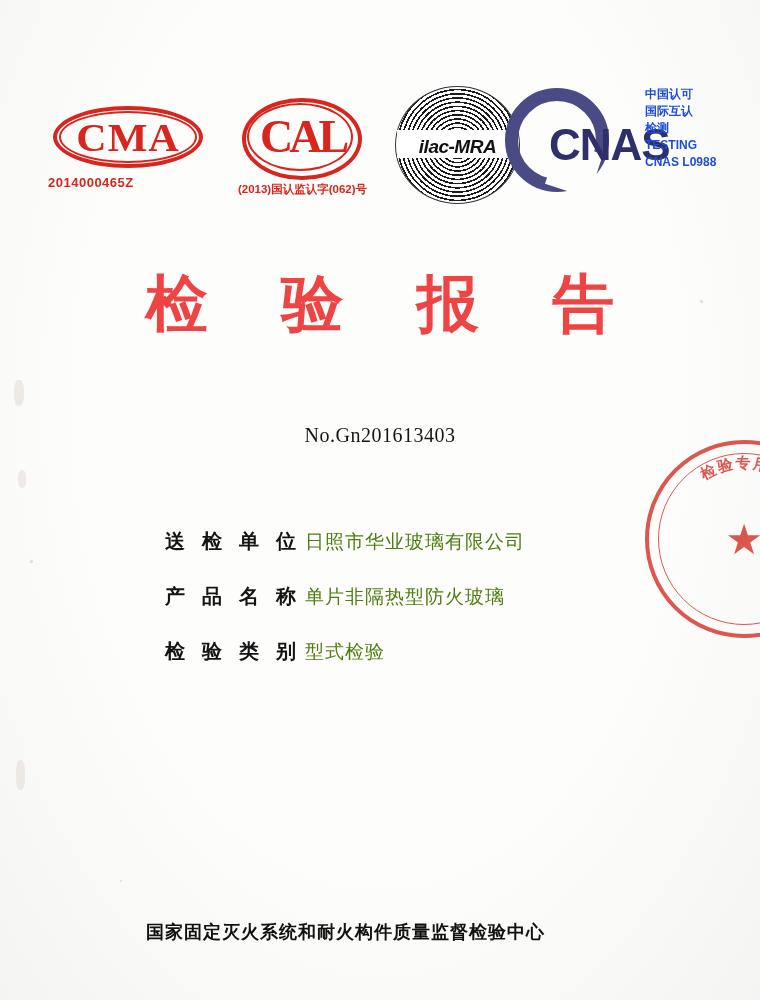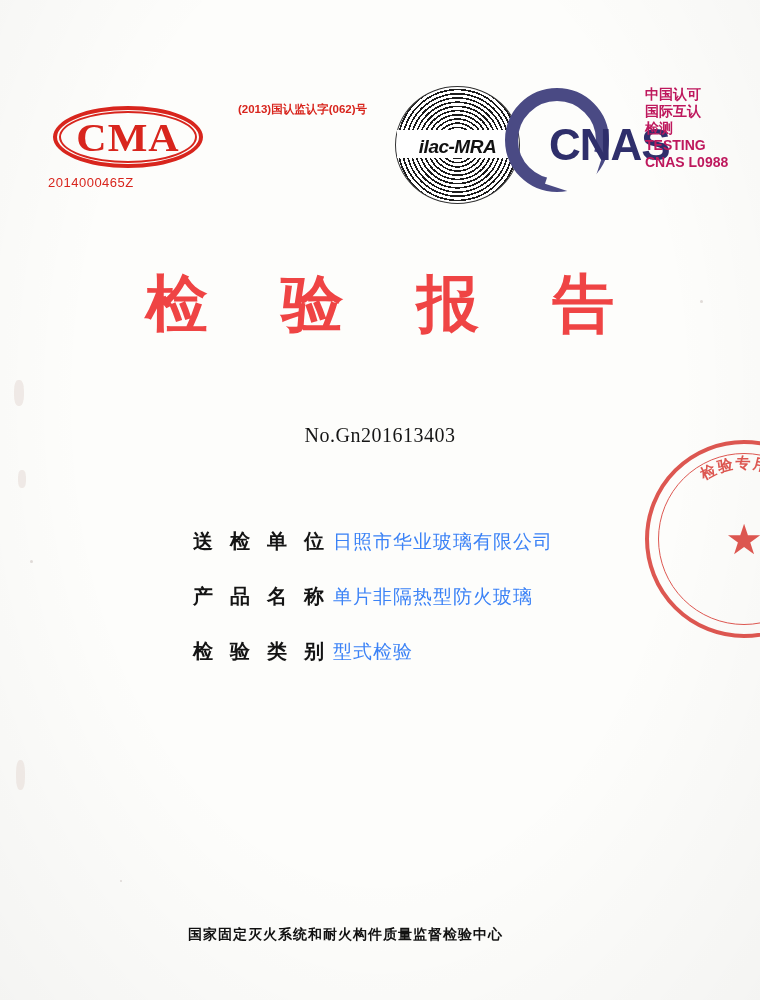--- a/index.html
+++ b/index.html
@@ -87,21 +87,21 @@
     font-weight: bold;
     font-size: 40px;
     letter-spacing: 1px;
     color: #d8251d;
     transform: scaleX(1.05);
   }
   .cma-code {
     margin-top: 7px;
     font-family: "Liberation Sans", sans-serif;
     font-size: 13px;
-    font-weight: normal;
+    font-weight: bold;
     color: #d8251d;
     letter-spacing: .5px;
   }
 
   
   .cal {
     position: absolute;
     left: 215px;
     top: 18px;
     width: 175px;
@@ -220,23 +220,23 @@
     font-weight: bold;
     font-size: 44px;
     color: #2f2f6b;
     letter-spacing: -1px;
   }
   .cnas-lines {
     position: absolute;
     left: 140px;
     top: 2px;
     font-family: "Liberation Sans", sans-serif;
-    font-size: 14px;
+    font-size: 12px;
     line-height: 17px;
-    color: #be185d;
+    color: #1d4ed8;
     font-weight: bold;
   }
 
   
   .doc-title {
     position: absolute;
     top: 262px;
     left: 0;
     width: 760px;
     text-align: center;
@@ -264,35 +264,34 @@
   .fields {
     position: absolute;
     top: 528px;
     left: 165px;
     width: 470px;
   }
   .field-row {
     display: flex;
     align-items: flex-end;
     margin-bottom: 28px;
-    margin-left: 28px;
   }
   .field-label {
     width: 140px;
     font-family: "DejaVu Sans", sans-serif;
     font-weight: bold;
     font-size: 20px;
     letter-spacing: 5px;
     color: #141414;
   }
   .field-value {
     font-family: "DejaVu Sans", sans-serif;
     font-size: 19px;
     letter-spacing: 1px;
-    color: #3b82f6;
+    color: #4d7c0f;
   }
 
   
   .stamp {
     position: absolute;
     left: 645px;
     top: 440px;
     width: 190px;
     height: 190px;
     border-radius: 50%;
@@ -331,21 +330,21 @@
 
   
   .footer {
     position: absolute;
     bottom: 56px;
     left: 0;
     width: 691px;
     text-align: center;
     font-family: "DejaVu Sans", sans-serif;
     font-weight: bold;
-    font-size: 14px;
+    font-size: 18px;
     letter-spacing: 1px;
     color: #111;
   }
 </style>
 </head>
 <body>
 
 <div class="page">
 
   <div class="smudge" style="left:14px;top:380px;width:10px;height:26px;"></div>
@@ -360,20 +359,25 @@
     <div class="cma">
       <div class="cma-mark">
         <div class="cma-ellipse"></div>
         <div class="cma-ellipse inner"></div>
         <div class="cma-text">CMA</div>
       </div>
       <div class="cma-code">2014000465Z</div>
     </div>
 
     <div class="cal">
+      <div class="cal-mark">
+        <div class="cal-ring"></div>
+        <div class="cal-ring inner"></div>
+        <div class="cal-glyph">CAL</div>
+      </div>
       <div class="cal-code">(2013)国认监认字(062)号</div>
     </div>
 
     <div class="ilac">
       <div class="ilac-circle"></div>
       <div class="ilac-band">
         <span>ilac-MRA</span>
       </div>
     </div>
 

